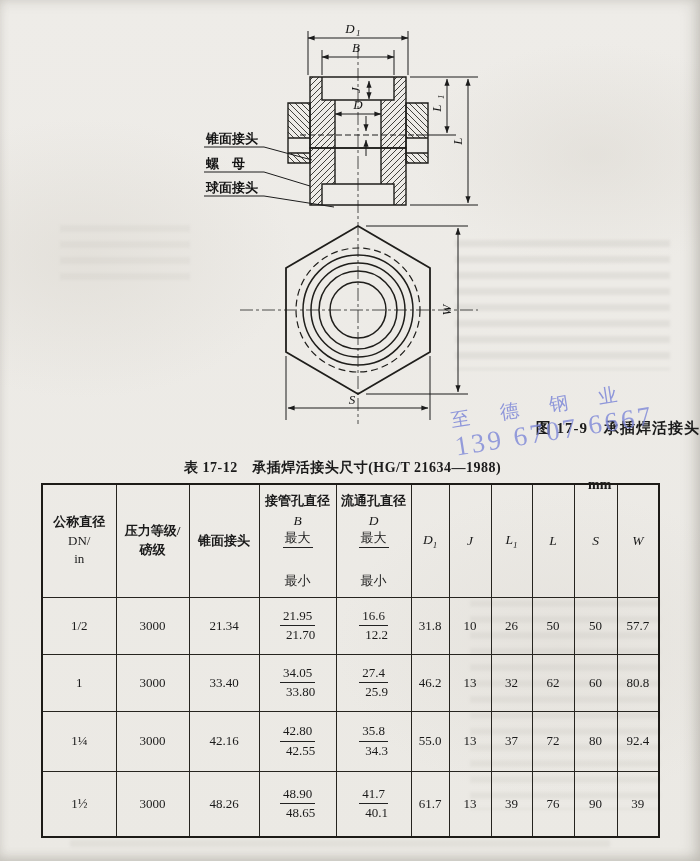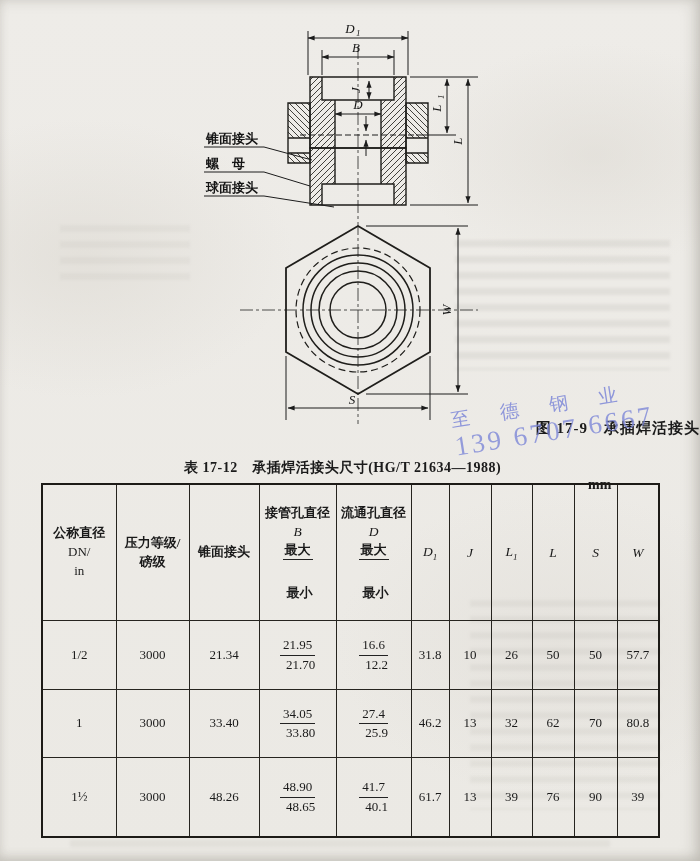--- a/index.html
+++ b/index.html
@@ -34,21 +34,21 @@
              vertical-align:middle;font-weight:normal;color:#1a1a1a;font-size:13px;}
   table.dims{border:2.5px solid #1d1b17;}
   tr.hdr{height:100px;}
   tr.r{height:50px;}
   th .line{display:block;line-height:1.45;}
   .sym{font-style:italic;font-size:13.5px;}
   sub.s1{font-style:italic;font-size:9px;}
   .frac{display:inline-block;text-align:right;line-height:1.25;}
   .frac .top{display:block;border-bottom:1.2px solid #222;padding:0 3px 1px;}
   .frac .bot{display:block;padding-top:1px;}
-  .hfrac{display:inline-block;text-align:right;line-height:1.3;font-weight:bold;}
+  .hfrac{display:inline-block;text-align:center;line-height:1.3;font-weight:normal;}
   .hfrac .top{display:block;border-bottom:1.2px solid #222;padding:0 2px;}
   .hfrac .bot{display:block;margin-top:25px;}
 </style>
 </head>
 <body>
 
 <div class="page"></div>
 
 <div class="smudge" style="left:455px;top:240px;width:215px;height:130px;"></div>
 <div class="smudge" style="left:60px;top:225px;width:130px;height:60px;opacity:.3;"></div>
@@ -235,24 +235,37 @@
   <tr class="r">
     <td>1</td>
     <td>3000</td>
     <td>33.40</td>
     <td><span class="frac"><span class="top">34.05</span><span class="bot">33.80</span></span></td>
     <td><span class="frac"><span class="top">27.4</span><span class="bot">25.9</span></span></td>
     <td>46.2</td>
     <td>13</td>
     <td>32</td>
     <td>62</td>
-    <td>70</td>
+    <td>60</td>
     <td>80.8</td>
   </tr>
 
+  <tr class="r" style="height:53px;">
+    <td>1¼</td>
+    <td>3000</td>
+    <td>42.16</td>
+    <td><span class="frac"><span class="top">42.80</span><span class="bot">42.55</span></span></td>
+    <td><span class="frac"><span class="top">35.8</span><span class="bot">34.3</span></span></td>
+    <td>55.0</td>
+    <td>13</td>
+    <td>37</td>
+    <td>72</td>
+    <td>80</td>
+    <td>92.4</td>
+  </tr>
 
   <tr class="r" style="height:58px;">
     <td>1½</td>
     <td>3000</td>
     <td>48.26</td>
     <td><span class="frac"><span class="top">48.90</span><span class="bot">48.65</span></span></td>
     <td><span class="frac"><span class="top">41.7</span><span class="bot">40.1</span></span></td>
     <td>61.7</td>
     <td>13</td>
     <td>39</td>

